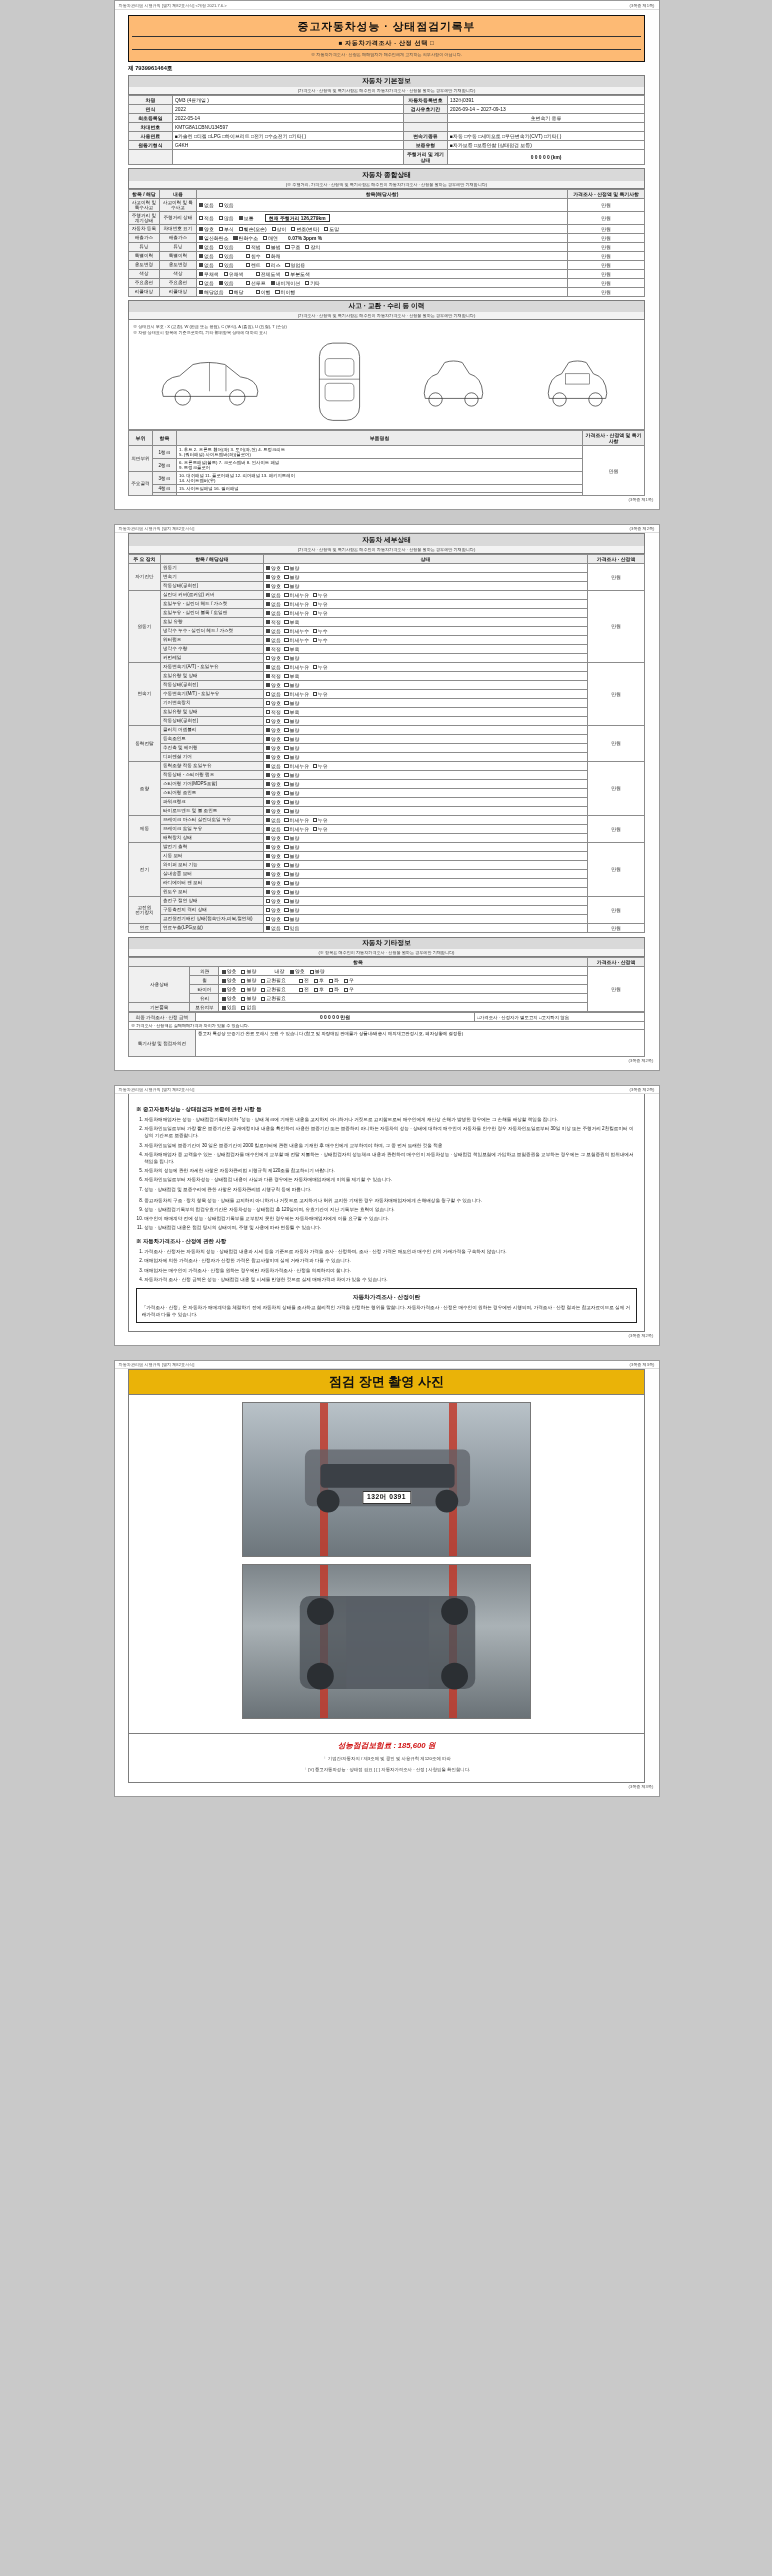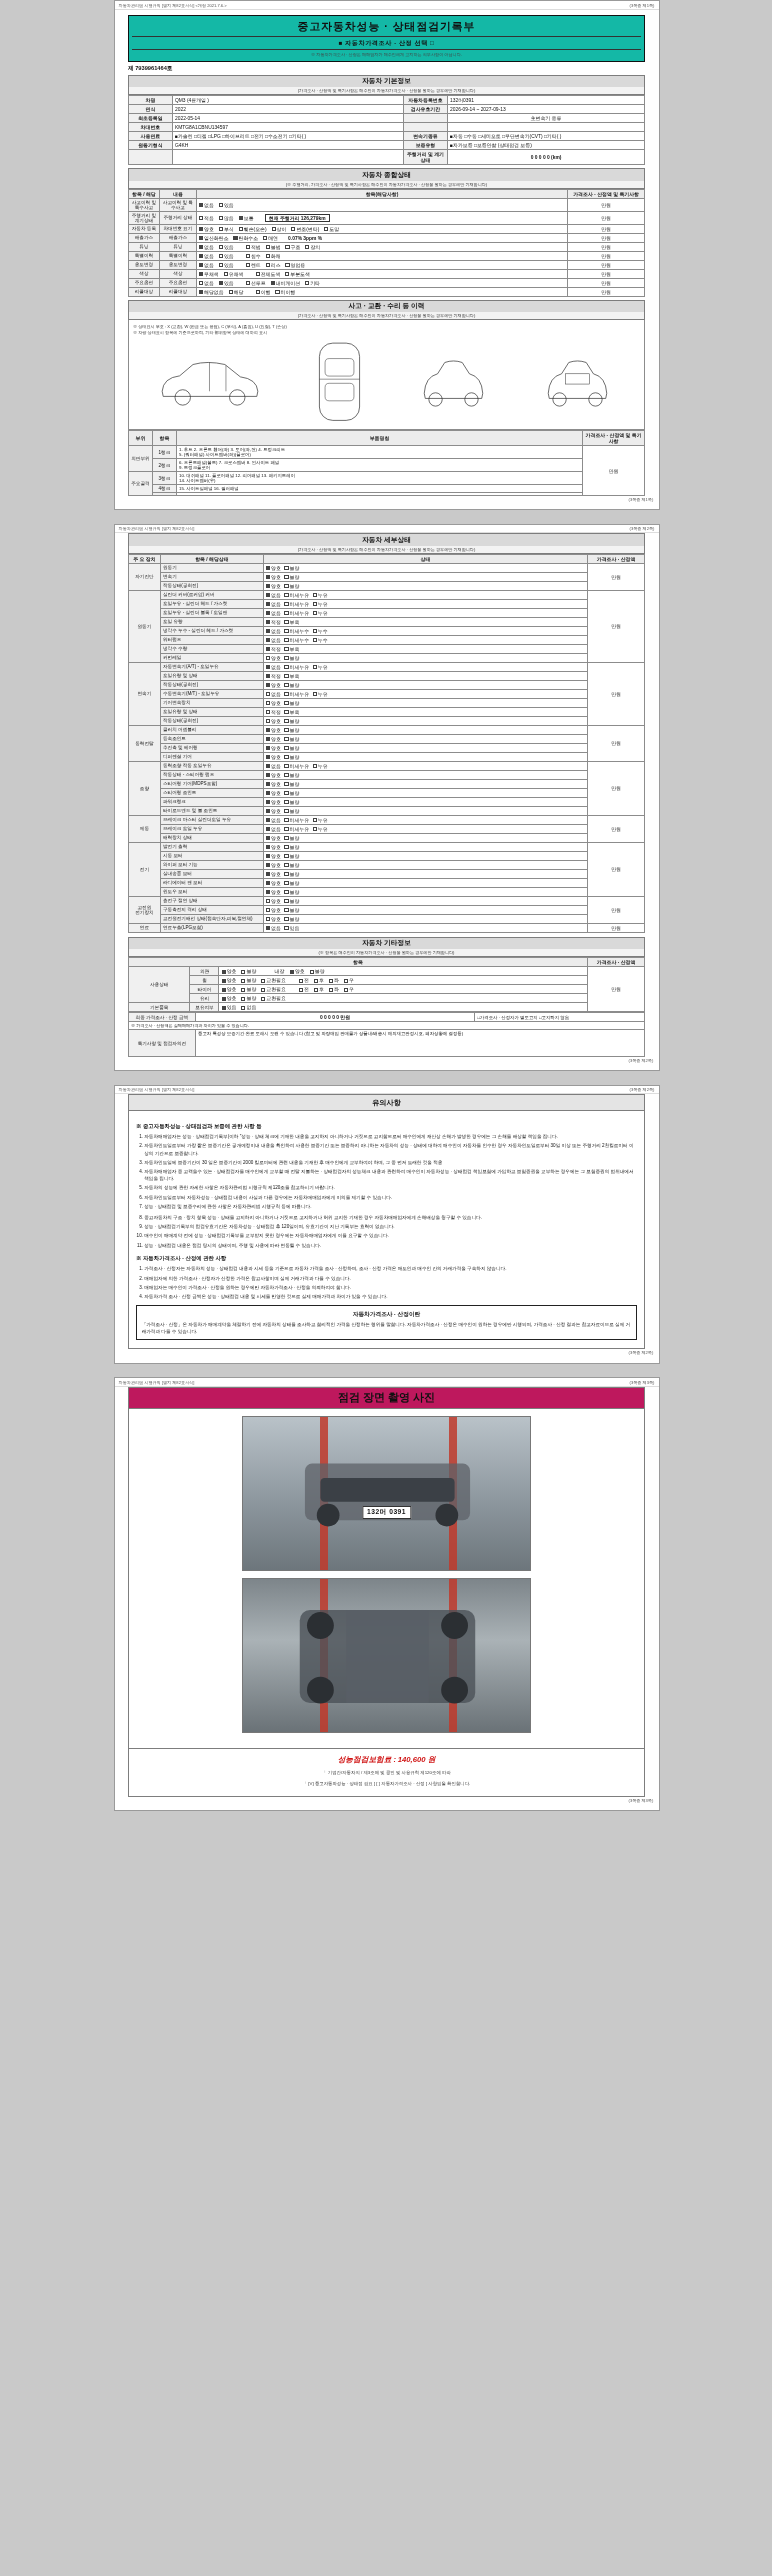--- a/index.html
+++ b/index.html
@@ -30,21 +30,21 @@
     padding:1px 5.2px 0 0;
   }
   .inner { padding:0 13.4px; }
 
   
   .title-box {
     border:1px solid #111;
     margin:5.2px 13.4px 3.1px 13.4px;
     padding:4.1px 3.1px 3.1px 3.1px;
     text-align:center;
-    background:#14b8a6;
+    background:#fdba74;
   }
   .title-main { font-size:10.8px; font-weight:bold; letter-spacing:1px; }
   .title-sub {
     margin-top:2.6px; font-size:6.2px; font-weight:bold;
     border-top:0.5px solid #333; border-bottom:0.5px solid #333;
     padding:1.5px 0; letter-spacing:0.5px;
   }
   .title-note { font-size:4.1px; color:#444; margin-top:2.1px; }
   .doc-no { font-size:5.7px; font-weight:bold; margin:2.1px 13.4px 2.1px 13.4px; }
 
@@ -118,22 +118,22 @@
   .notice-body h4 { margin:5.2px 0 3.1px 0; font-size:5.4px; }
   .notice-body ol { margin:0 0 4.1px 8.2px; padding:0; }
   .notice-body li { margin-bottom:2.1px; }
   .notice-box {
     border:0.8px solid #222; padding:3.6px 4.6px; margin-top:5.2px; font-size:4.6px; line-height:1.6;
   }
   .notice-box .bt { text-align:center; font-weight:bold; font-size:5.7px; margin-bottom:2.1px; }
 
   
   .photo-h {
-    border:0.5px solid #7d7d7d; background:#be185d; text-align:center;
-    font-weight:bold; font-size:11px; padding:2.6px 0;
+    border:0.5px solid #7d7d7d; background:#eab308; text-align:center;
+    font-weight:bold; font-size:13px; padding:2.6px 0;
   }
   .photo-area { border:0.5px solid #7d7d7d; border-top:none; padding:7.2px 0; text-align:center; background:#fff;}
   .photo {
     width:289px; height:155px; margin:0 auto 7.2px auto;
     background:linear-gradient(#b9c2c8,#8d979e 55%,#6d767c);
     position:relative; overflow:hidden; border:0.5px solid #777;
   }
   .photo.under { background:linear-gradient(#7d858a,#aab2b6 40%,#6a7277); }
   .plate {
     position:absolute; left:50%; top:58%; transform:translateX(-50%);
@@ -720,21 +720,20 @@
   </div>
   <div class="page-bottom-strip">(3쪽중 제2쪽)</div>
 </div>
 
 <div class="page">
   <div class="page-top-strip">
     <span>자동차관리법 시행규칙 [별지 제82호서식]</span>
     <span>(3쪽중 제2쪽)</span>
   </div>
   <div class="inner">
-    <div class="notice-h">유의사항</div>
     <div class="notice-body">
       <h4>※ 중고자동차성능 · 상태점검과 보증에 관한 사항 등</h4>
       <ol>
         <li>자동차매매업자는 성능 · 상태점검기록부(이하 "성능 · 상태 체크에 기재한 내용을 고지하지 아니하거나 거짓으로 고지함으로써 매수인에게 재산상 손해가 발생한 경우에는 그 손해를 배상할 책임을 집니다.</li>
         <li>자동차인도일로부터 가장 짧은 보증기간은 공개예정이내 내용을 확인하여 사용한 보증기간 또는 보증하지 아니하는 자동차의 성능 · 상태에 대하여 매수인이 자동차를 인수한 경우 자동차인도일로부터 30일 이상 또는 주행거리 2천킬로미터 이상의 기간으로 보증합니다.</li>
         <li>자동차인도일에 보증기간이 30 일은 보증기간이 2000 킬로미터에 관련 내용을 기재한 후 매수인에게 교부하여야 하며, 그 중 먼저 도래한 것을 적용</li>
         <li>자동차매매업자 중 고객을수 있는 · 상태점검자를 매수인에게 교부할 때 전달 지불하는 · 상태점검자의 성능체크 내용과 관련하여 매수인이 자동차성능 · 상태점검 책임보험에 가입하고 보험증권을 교부하는 경우에는 그 보험증권의 범위내에서 책임을 집니다.</li>
         <li>자동차의 성능에 관한 자세한 사항은 자동차관리법 시행규칙 제120조를 참고하시기 바랍니다.</li>
         <li>자동차인도일로부터 자동차성능 · 상태점검 내용이 사실과 다른 경우에는 자동차매매업자에게 이의를 제기할 수 있습니다.</li>
         <li>성능 · 상태점검 및 보증수리에 관한 사항은 자동차관리법 시행규칙 등에 따릅니다.</li>
@@ -790,21 +789,21 @@
           <circle cx="410" cy="90" r="26" fill="#2b2f33"></circle>
           <circle cx="150" cy="215" r="26" fill="#2b2f33"></circle>
           <circle cx="410" cy="215" r="26" fill="#2b2f33"></circle>
         </svg>
       </div>
     </div>
 
     <div class="sign-body">
       <div>
         <span class="price">성능점검보험료 :</span>
-        <span class="price">140,600 원</span>
+        <span class="price">185,600 원</span>
       </div>
       <div class="sign-note">「 기업간/자동차의 / 제3조에 및 공인 및 사용규칙 제120조에 따라</div>
       <div class="sign-note">「 [V] 중고자동차성능 · 상태점 검표 ] [  ] 자동차가격조사 · 산정 ] 사항임을 확인합니다.</div>
     </div>
   </div>
   <div class="page-bottom-strip">(3쪽중 제3쪽)</div>
 </div>
 
 
 </body></html>

